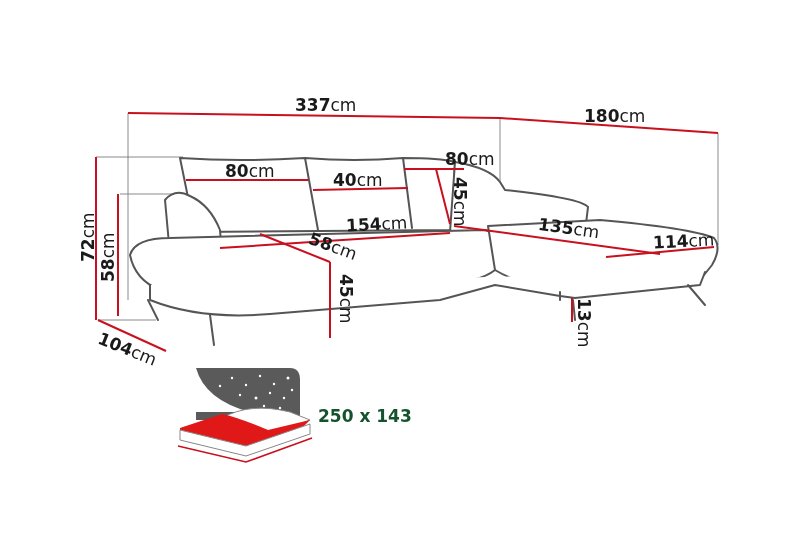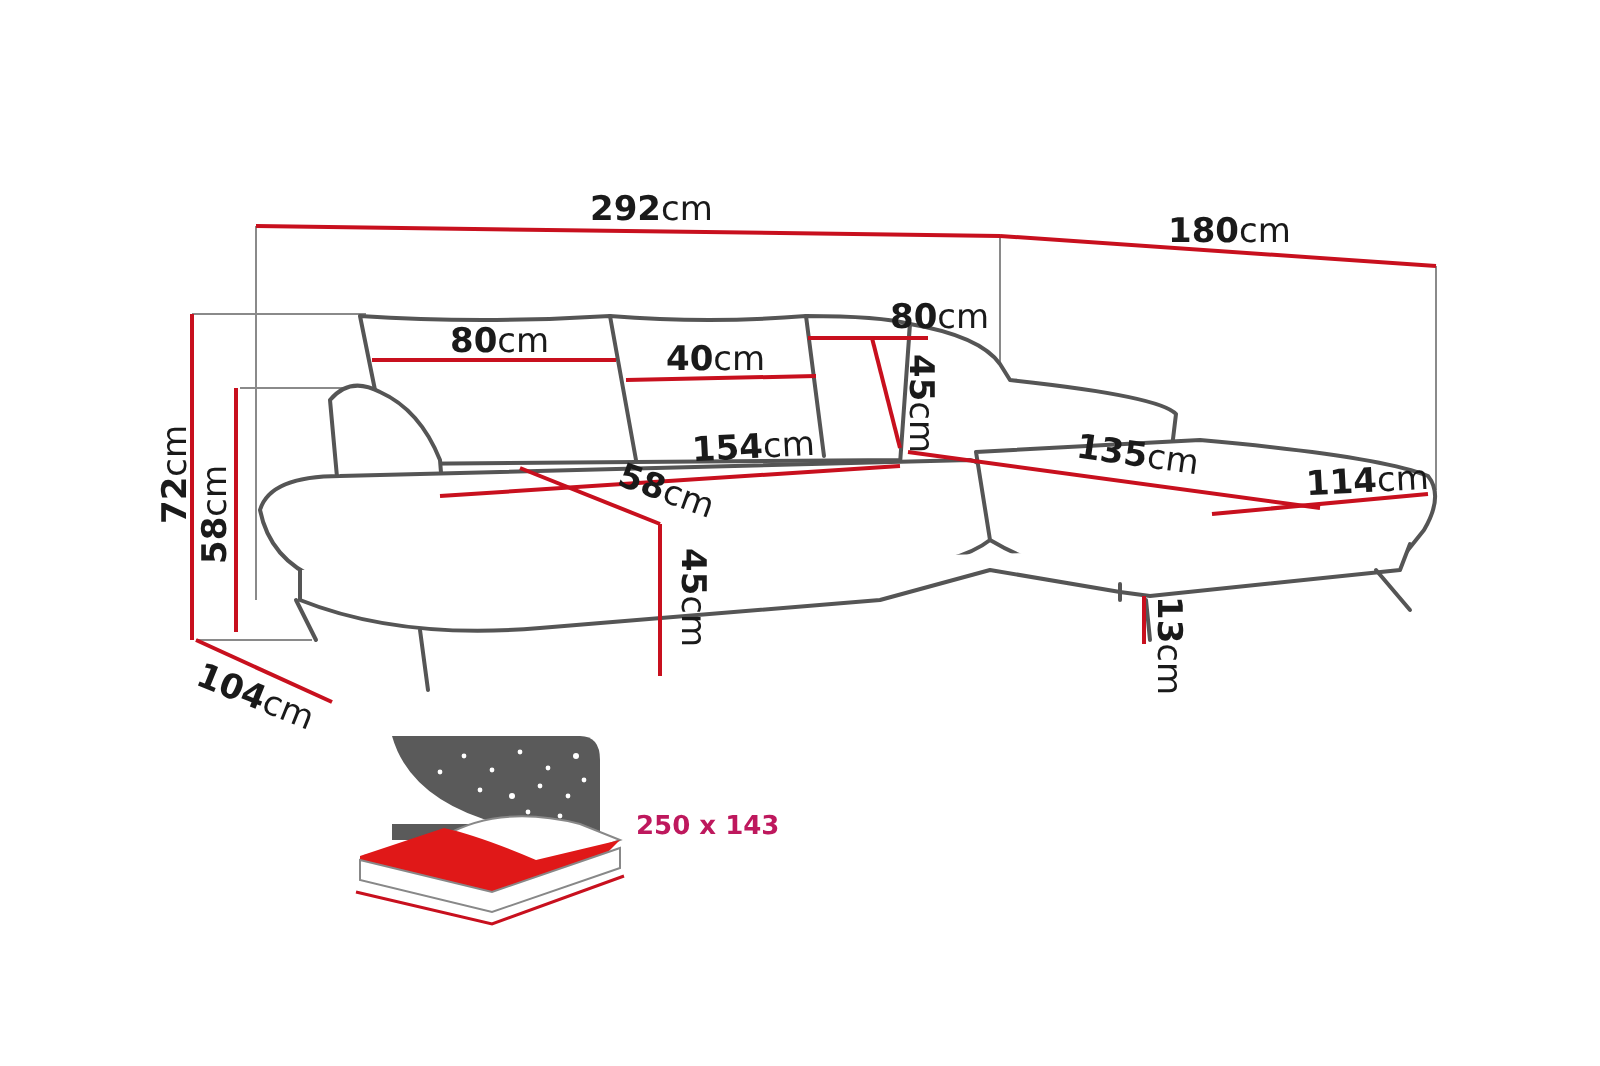--- a/index.html
+++ b/index.html
@@ -3,21 +3,21 @@
   <meta charset="utf-8">
   <style>
     html, body { margin: 0; padding: 0; background: #ffffff; }
     body { width: 800px; height: 533px; overflow: hidden; position: relative; font-family: "DejaVu Sans", sans-serif; }
     #canvas { position: absolute; left: 0; top: 0; width: 800px; height: 533px; }
     .lbl { position: absolute; font-family: "DejaVu Sans", sans-serif; color: #1a1a1a; white-space: nowrap; font-size: 17px; line-height: 1; }
     .lbl .num { font-weight: bold; }
     .lbl .unit { font-weight: normal; }
     .rot90 { transform-origin: left top; transform: rotate(90deg); }
     .rotm90 { transform-origin: left top; transform: rotate(-90deg); }
-    .bed-label { position: absolute; font-family: "DejaVu Sans", sans-serif; color: #be185d; font-weight: bold; font-size: 13px; white-space: nowrap; }
+    .bed-label { position: absolute; font-family: "DejaVu Sans", sans-serif; color: #14532d; font-weight: bold; font-size: 17px; white-space: nowrap; }
   </style>
 </head>
 <body>
 
 <svg id="canvas" viewBox="0 0 800 533" xmlns="http://www.w3.org/2000/svg">
 
   <g stroke="#8a8a8a" stroke-width="1" fill="none">
     <line x1="128" y1="113" x2="128" y2="158"></line>
     <line x1="500" y1="118" x2="500" y2="182"></line>
     <line x1="718" y1="133" x2="718" y2="245"></line>
@@ -88,21 +88,21 @@
         <circle cx="210" cy="404" r="1.2"></circle>
     </g>
     <path d="M222 418 Q250 402 290 412 L310 420 L268 436 L182 428 Z" fill="#ffffff" stroke="#888" stroke-width="1"></path>
     <path d="M180 428 L222 414 Q240 418 268 430 L310 420 L300 430 L246 446 L180 434 Z" fill="#e01818"></path>
     <path d="M180 430 L246 446 L310 424 L310 434 L246 456 L180 440 Z" fill="#ffffff" stroke="#888" stroke-width="1"></path>
     <path d="M178 446 L246 462 L312 438" fill="none" stroke="#c8101e" stroke-width="1.5"></path>
   </g>
 </svg>
 
 <div class="lbl" style="left:295px; top:97px;">
-  <span class="num">292</span><span class="unit">cm</span>
+  <span class="num">337</span><span class="unit">cm</span>
 </div>
 <div class="lbl" style="left:584px; top:108px;">
   <span class="num">180</span><span class="unit">cm</span>
 </div>
 <div class="lbl" style="left:225px; top:163px;">
   <span class="num">80</span><span class="unit">cm</span>
 </div>
 <div class="lbl" style="left:333px; top:172px;">
   <span class="num">40</span><span class="unit">cm</span>
 </div>

